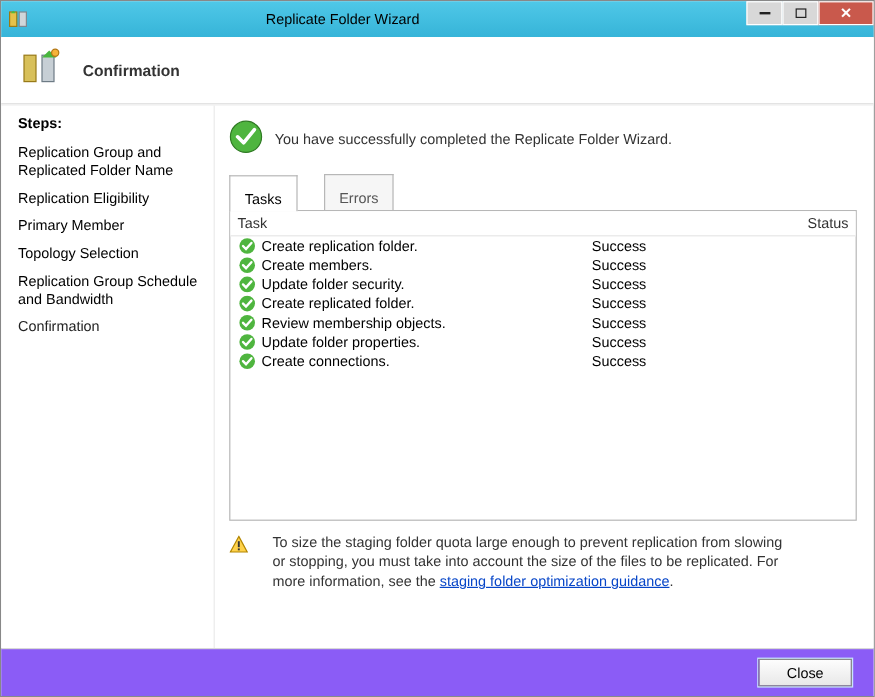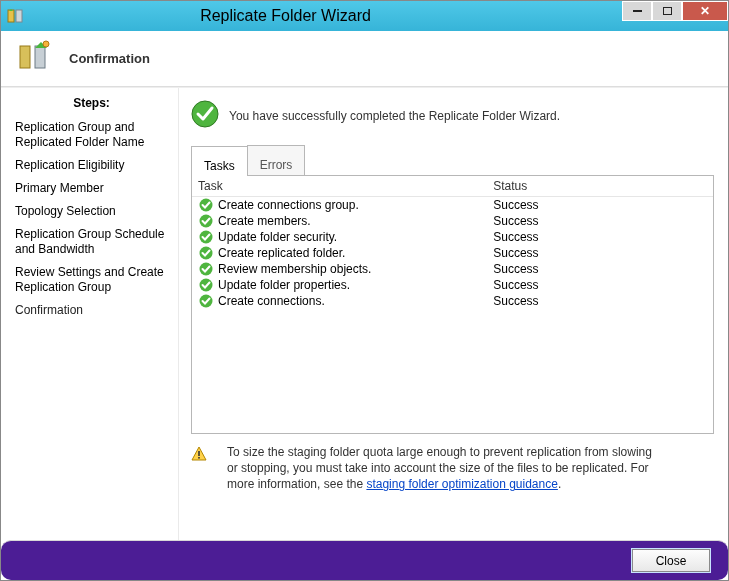--- a/index.html
+++ b/index.html
@@ -24,21 +24,21 @@
     position: relative;
   }
   .titlebar .app-icon {
     width: 28px;
     display: flex; align-items: center; justify-content: center;
   }
   .titlebar .app-icon svg { width:16px; height:16px;}
   .titlebar .title {
     flex: 1;
     display: flex; align-items: center; justify-content: center;
-    font-size: 16px;
+    font-size: 12px;
     color: #000;
     padding-right: 80px;
   }
   .win-controls { display:flex; }
   .win-btn {
     width: 30px; height: 20px;
     margin-top: 0;
     background: #c8c8c8;
     border: 1px solid #fff;
     display:flex;align-items:center;justify-content:center;
@@ -71,21 +71,21 @@
     position: absolute;
     top:56px;left:0;right:0;bottom:40px;
     display:flex;
     border-top: 1px solid #eee;
   }
   .steps {
     width: 178px;
     padding: 8px 10px 8px 14px;
     border-right: 1px solid #eaeaea;
   }
-  .steps-title{font-weight:bold;font-size:12px;margin-bottom:6px;text-align:center;}
+  .steps-title{font-weight:bold;font-size:12px;margin-bottom:6px;}
   .step-item{
     color: #000000;
     padding: 4px 0;
     line-height: 1.25;
     cursor: pointer;
   }
   .step-item.active{ color:#222; cursor:default;}
   
   .main {
     flex: 1;
@@ -100,38 +100,38 @@
   .tab{
     border:1px solid #b7b7b7;
     padding: 12px 12px 3px 12px;
     background:#fcfcfc;
     font-size:12px;
     border-bottom:none;
     margin-right:-1px;
     cursor:pointer;
   }
   .tab.active{background:#fff;position:relative;top:1px;}
-  .tab:not(.active){background:#f6f6f6;color:#555;}
+  .tab:not(.active){background:#f6f6f6;color:#555;margin-left:23px;}
   
   .listbox{
     border:1px solid #b7b7b7;
     height: 259px;
     background:#fff;
     position: relative;
     margin-top:0;
   }
   .cols{
     display:flex;
     border-bottom: 1px solid #e6e6e6;
     background:#fff;
     padding: 3px 6px;
     color:#333;
   }
   .col-task{width:58%;}
-  .col-status{flex:1;}
+  .col-status{flex:1;text-align:right;}
   .rows{padding-top:0;}
   .row{
     display:flex;align-items:center;
     padding:1px 6px;
   }
   .row .ic{width:16px;display:flex;align-items:center;justify-content:center;}
   .row .ic svg{width:14px;height:14px;}
   .row .task-text{width:calc(58% - 16px);padding-left:4px;}
   .row .status-text{flex:1;}
   
@@ -144,22 +144,21 @@
   .note .warn svg{width:16px;height:16px;margin-top:2px;}
   .note-text{color:#333;line-height:1.35;max-width:430px;}
   .note-text a{color:#0645c8;text-decoration:underline;cursor:pointer;}
   
   .footer{
     position:absolute;
     left:0;right:0;bottom:0;height:40px;
     border-top:1px solid #d8d8d8;
     display:flex;align-items:center;justify-content:flex-end;
     padding-right:18px;
-    background:#4c1d95;
-    border-radius:10px;
+    background:#8b5cf6;
   }
   .btn{
     min-width:78px;height:23px;
     border:1px solid #8a8a8a;
     background:linear-gradient(#fdfdfd,#e8e8e8);
     font-size:12px;
     display:flex;align-items:center;justify-content:center;
     box-shadow: 0 0 0 1px #c8e3ff;
     cursor:pointer;
   }
@@ -205,21 +204,20 @@
 
   <div class="body">
 
     <div class="steps">
       <div class="steps-title">Steps:</div>
       <div class="step-item">Replication Group and Replicated Folder Name</div>
       <div class="step-item">Replication Eligibility</div>
       <div class="step-item">Primary Member</div>
       <div class="step-item">Topology Selection</div>
       <div class="step-item">Replication Group Schedule and Bandwidth</div>
-      <div class="step-item">Review Settings and Create Replication Group</div>
       <div class="step-item active">Confirmation</div>
     </div>
 
     <div class="main">
       <div class="success-row">
         <div class="big-check">
           <svg viewBox="0 0 28 28">
               <circle cx="14" cy="14" r="13" fill="#4fb53f" stroke="#2f7a23" stroke-width="1"></circle>
               <path d="M7 14 L12 19 L21 8" fill="none" stroke="#fff" stroke-width="3" stroke-linecap="round" stroke-linejoin="round"></path>
             </svg>
@@ -238,21 +236,21 @@
           <div class="col-status">Status</div>
         </div>
         <div class="rows">
           <div class="row">
             <span class="ic">
                 <svg viewBox="0 0 14 14">
                   <circle cx="7" cy="7" r="6.5" fill="#4fb53f"></circle>
                   <path d="M3.5 7 L6 9.5 L10.5 4.5" stroke="#fff" stroke-width="2" fill="none" stroke-linecap="round"></path>
                 </svg>
               </span>
-            <span class="task-text">Create connections group.</span>
+            <span class="task-text">Create replication folder.</span>
             <span class="status-text">Success</span>
           </div>
           <div class="row">
             <span class="ic">
                 <svg viewBox="0 0 14 14">
                   <circle cx="7" cy="7" r="6.5" fill="#4fb53f"></circle>
                   <path d="M3.5 7 L6 9.5 L10.5 4.5" stroke="#fff" stroke-width="2" fill="none" stroke-linecap="round"></path>
                 </svg>
               </span>
             <span class="task-text">Create members.</span>

